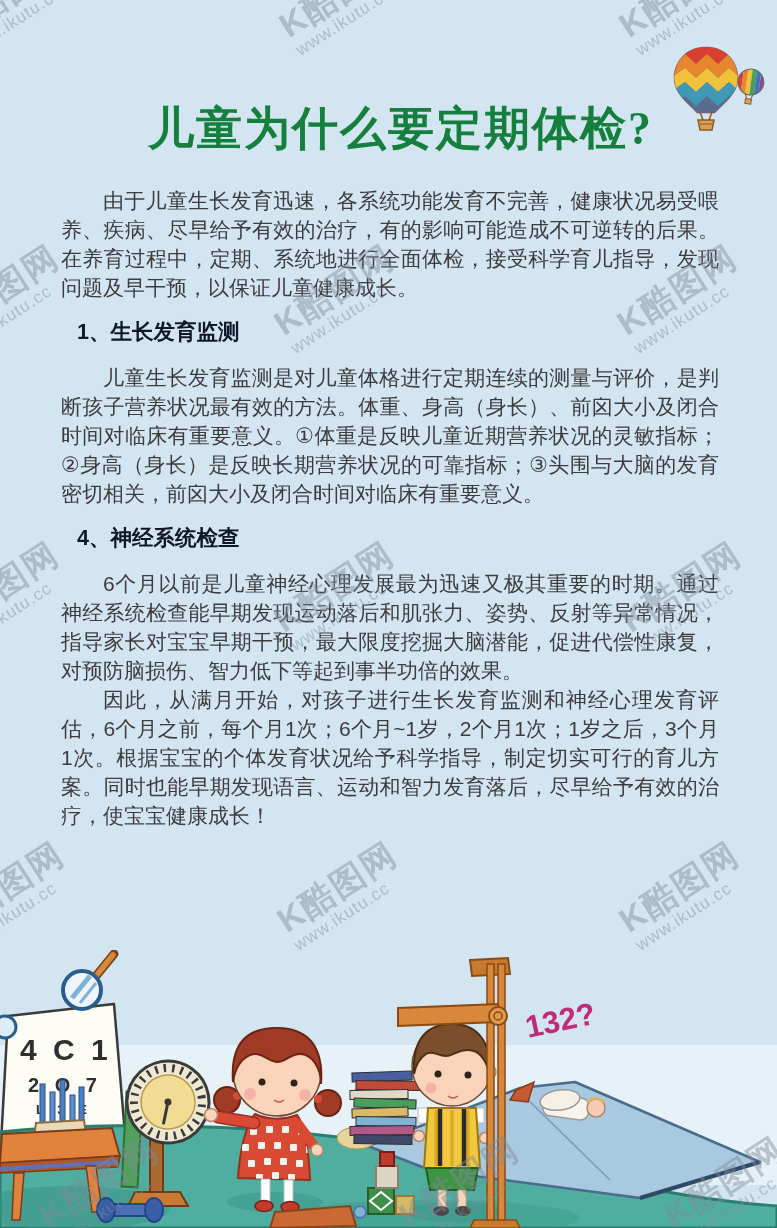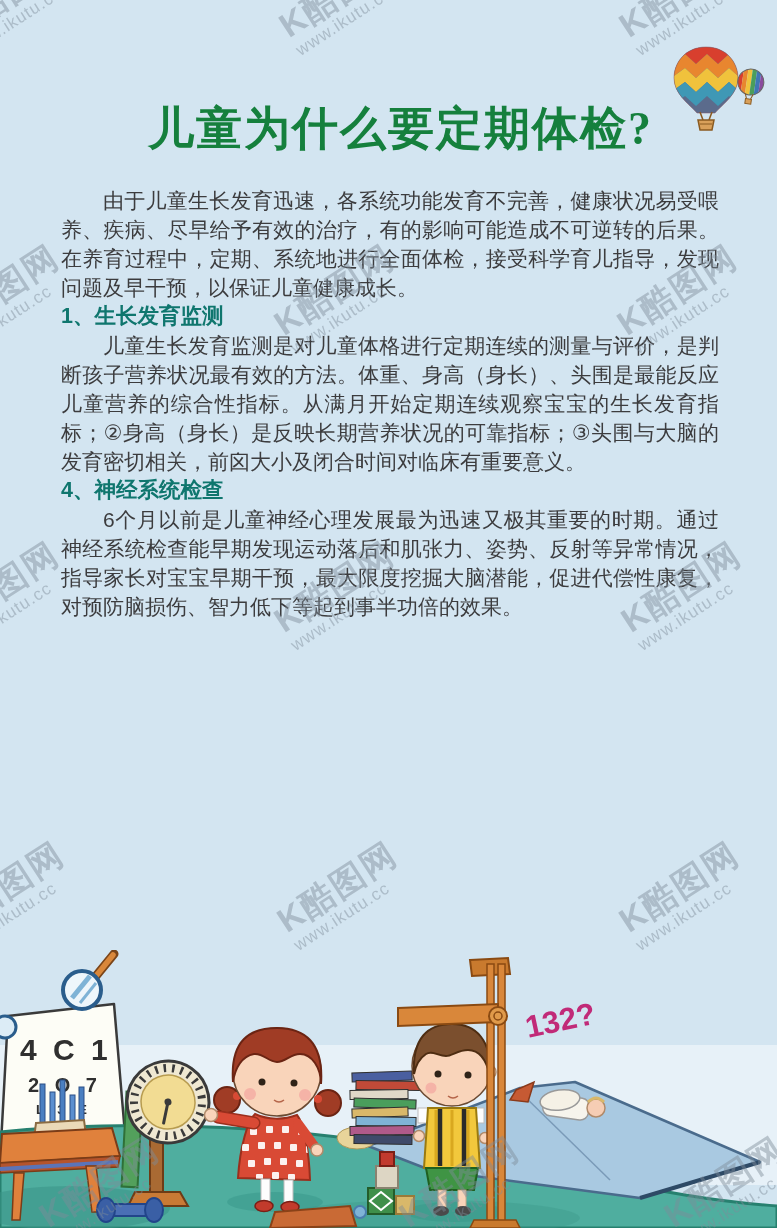--- a/index.html
+++ b/index.html
@@ -14,21 +14,21 @@
     text-align:center; color:#15803d;
     font-family:"Liberation Serif","DejaVu Serif",serif;
     font-weight:900; font-size:46px; letter-spacing:2px;
   }
   .content{
     position:absolute; left:61px; top:186px; width:658px;
     font-size:21px; line-height:29px; color:#3c3c3e;
     text-align:justify;
   }
   .content p{margin:0; text-indent:2em;}
-  .content h2{margin:0; font-size:21.5px; line-height:29px; color:#0f766e; font-weight:bold;}
+  .content h2{margin:16px; font-size:21.5px; line-height:29px; color:#0f172a; font-weight:bold;}
   .illus, .balloons{position:absolute; display:block;}
   .illus{left:0; top:950px;}
   .balloons{left:664px; top:44px;}
   #wm-layer{position:absolute; left:0; top:0; width:777px; height:1228px; pointer-events:none; z-index:9;}
   .watermark{
     position:absolute; width:220px; transform:rotate(-33deg);
     color:#7e8c99; opacity:.45; line-height:1.05; white-space:nowrap;
   }
   .wm-brand{display:block; font-size:34px; font-weight:bold; letter-spacing:2px;}
   .wm-url{display:block; font-size:17px; letter-spacing:1px;}
@@ -73,23 +73,24 @@
       <circle cx="14" cy="14" r="13" fill="none" stroke="#666" stroke-width="1"></circle>
       <line x1="10" y1="26" x2="12" y2="31" stroke="#8a5a20" stroke-width="1"></line>
       <line x1="18" y1="26" x2="16" y2="31" stroke="#8a5a20" stroke-width="1"></line>
       <rect x="11" y="31" width="6" height="5" fill="#d9a05a" stroke="#8a5a20" stroke-width="1"></rect>
     </g>
   </svg>
 
   <div class="content">
     <p>由于儿童生长发育迅速，各系统功能发育不完善，健康状况易受喂养、疾病、尽早给予有效的治疗，有的影响可能造成不可逆转的后果。在养育过程中，定期、系统地进行全面体检，接受科学育儿指导，发现问题及早干预，以保证儿童健康成长。</p>
     <h2>1、生长发育监测</h2>
-    <p>儿童生长发育监测是对儿童体格进行定期连续的测量与评价，是判断孩子营养状况最有效的方法。体重、身高（身长）、头围是最能反应儿童营养的综合性指标。从满月开始定期连续观察宝宝的生长发育指标；②身高（身长）是反映长期营养状况的可靠指标；③头围与大脑的发育密切相关，前囟大小及闭合时间对临床有重要意义。</p>
+    <p>儿童生长发育监测是对儿童体格进行定期连续的测量与评价，是判断孩子营养状况最有效的方法。体重、身高（身长）、前囟大小及闭合时间对临床有重要意义。①体重是反映儿童近期营养状况的灵敏指标；②身高（身长）是反映长期营养状况的可靠指标；③头围与大脑的发育密切相关，前囟大小及闭合时间对临床有重要意义。</p>
     <h2>4、神经系统检查</h2>
     <p>6个月以前是儿童神经心理发展最为迅速又极其重要的时期。通过神经系统检查能早期发现运动落后和肌张力、姿势、反射等异常情况，指导家长对宝宝早期干预，最大限度挖掘大脑潜能，促进代偿性康复，对预防脑损伤、智力低下等起到事半功倍的效果。</p>
+    <p>因此，从满月开始，对孩子进行生长发育监测和神经心理发育评估，6个月之前，每个月1次；6个月~1岁，2个月1次；1岁之后，3个月1次。根据宝宝的个体发育状况给予科学指导，制定切实可行的育儿方案。同时也能早期发现语言、运动和智力发育落后，尽早给予有效的治疗，使宝宝健康成长！</p>
   </div>
 
   <svg class="illus" width="777" height="278" viewBox="0 0 777 278">
 
     <rect x="0" y="95" width="777" height="140" fill="#e7f1f8"></rect>
 
     <g>
       <polygon points="8,66 114,54 126,196 0,212" fill="#fdfdf6" stroke="#3a3a3a" stroke-width="2.5" stroke-linejoin="round"></polygon>
       <text x="20" y="110" font-size="30" font-weight="bold" fill="#2f2f2f" letter-spacing="4">4 C 1</text>
       <text x="28" y="142" font-size="20" font-weight="bold" fill="#2f2f2f" letter-spacing="5">2 O 7</text>

